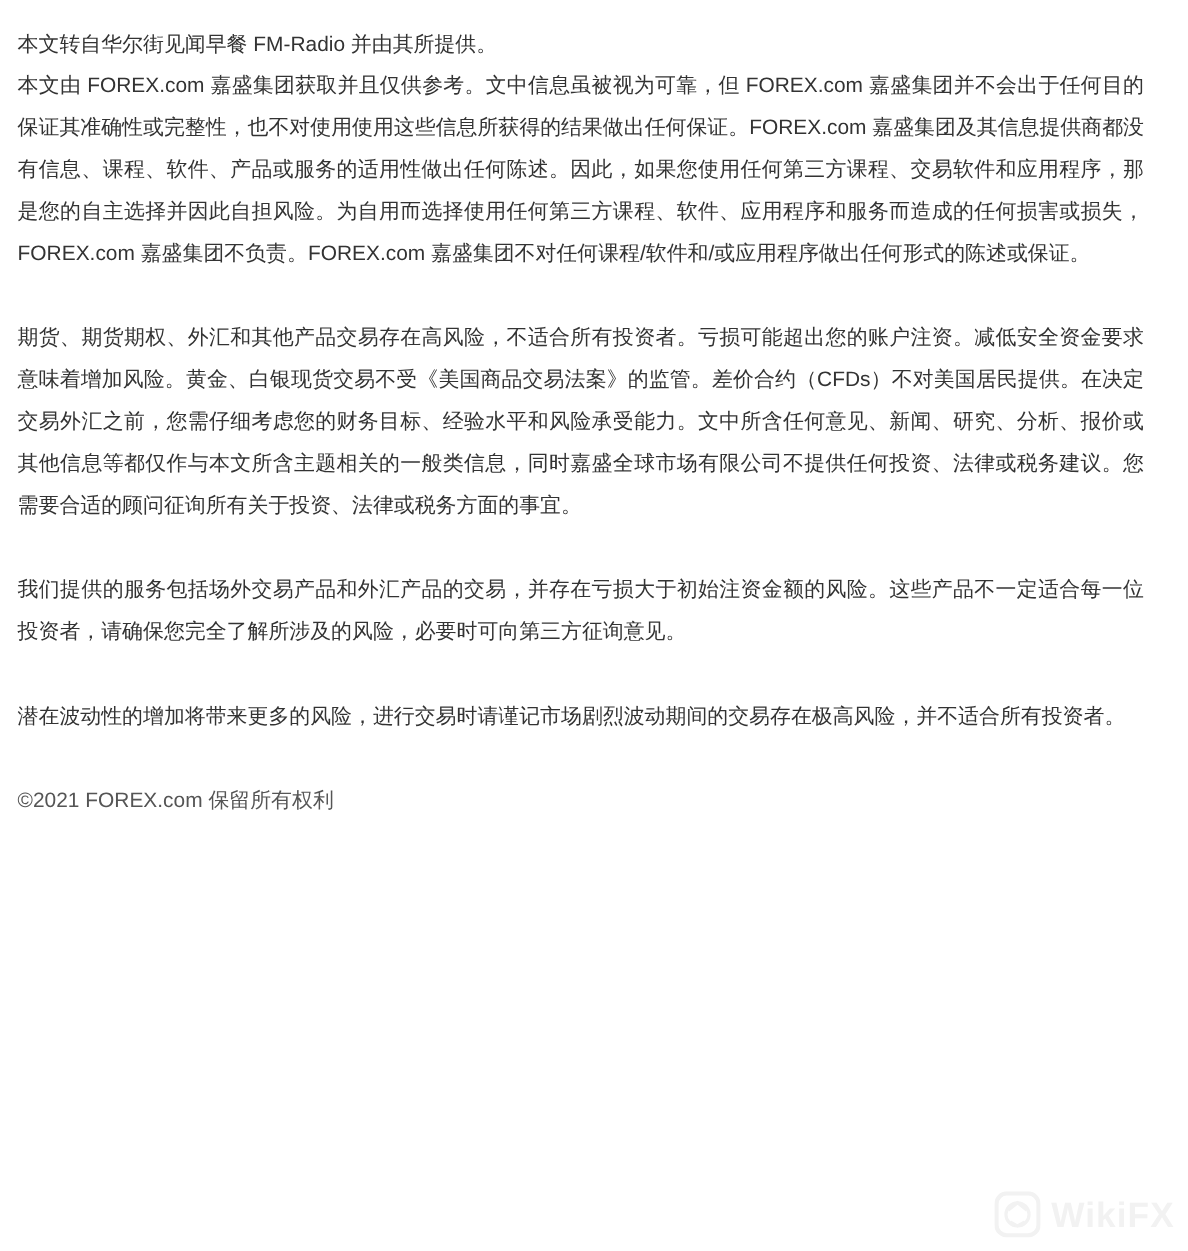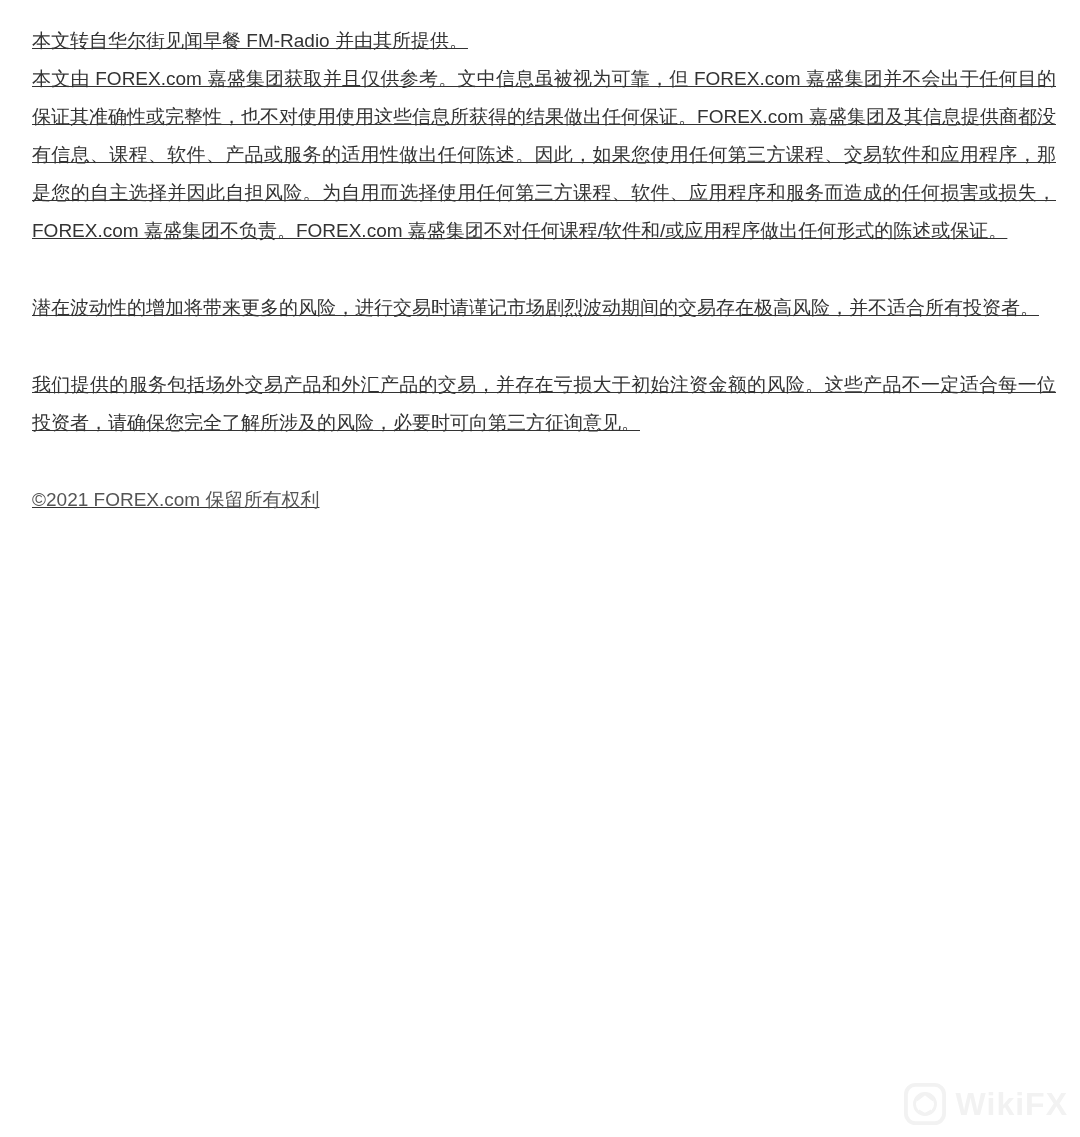--- a/index.html
+++ b/index.html
@@ -9,29 +9,28 @@
   body {
     width: 1080px;
     height: 1137px;
     background: #ffffff;
     font-family: "Liberation Sans", sans-serif;
     position: relative;
     overflow: hidden;
   }
   .doc {
     position: absolute;
-    left: 32px;
+    left: 16px;
     top: 22px;
     width: 1024px;
     color: #333333;
     font-size: 19px;
     line-height: 38px;
     text-align: justify;
     text-justify: inter-ideograph;
-    text-decoration: underline;
   }
   .para {
     margin: 0 0 39px 0;
     word-break: break-word;
   }
   .para.tight {
     margin-bottom: 0;
   }
   .copyright {
     color: #555555;
@@ -61,22 +60,23 @@
     line-height: 42px;
     font-family: "Liberation Sans", sans-serif;
   }
 </style>
 </head>
 <body>
 
 <main class="doc">
   <p class="para tight">本文转自华尔街见闻早餐 FM-Radio 并由其所提供。</p>
   <p class="para">本文由 FOREX.com 嘉盛集团获取并且仅供参考。文中信息虽被视为可靠，但 FOREX.com 嘉盛集团并不会出于任何目的保证其准确性或完整性，也不对使用使用这些信息所获得的结果做出任何保证。FOREX.com 嘉盛集团及其信息提供商都没有信息、课程、软件、产品或服务的适用性做出任何陈述。因此，如果您使用任何第三方课程、交易软件和应用程序，那是您的自主选择并因此自担风险。为自用而选择使用任何第三方课程、软件、应用程序和服务而造成的任何损害或损失，FOREX.com 嘉盛集团不负责。FOREX.com 嘉盛集团不对任何课程/软件和/或应用程序做出任何形式的陈述或保证。</p>
+  <p class="para">期货、期货期权、外汇和其他产品交易存在高风险，不适合所有投资者。亏损可能超出您的账户注资。减低安全资金要求意味着增加风险。黄金、白银现货交易不受《美国商品交易法案》的监管。差价合约（CFDs）不对美国居民提供。在决定交易外汇之前，您需仔细考虑您的财务目标、经验水平和风险承受能力。文中所含任何意见、新闻、研究、分析、报价或其他信息等都仅作与本文所含主题相关的一般类信息，同时嘉盛全球市场有限公司不提供任何投资、法律或税务建议。您需要合适的顾问征询所有关于投资、法律或税务方面的事宜。</p>
+  <p class="para">我们提供的服务包括场外交易产品和外汇产品的交易，并存在亏损大于初始注资金额的风险。这些产品不一定适合每一位投资者，请确保您完全了解所涉及的风险，必要时可向第三方征询意见。</p>
   <p class="para">潜在波动性的增加将带来更多的风险，进行交易时请谨记市场剧烈波动期间的交易存在极高风险，并不适合所有投资者。</p>
-  <p class="para">我们提供的服务包括场外交易产品和外汇产品的交易，并存在亏损大于初始注资金额的风险。这些产品不一定适合每一位投资者，请确保您完全了解所涉及的风险，必要时可向第三方征询意见。</p>
   <p class="para copyright">©2021 FOREX.com 保留所有权利</p>
 </main>
 
 <div class="watermark">
   <svg class="logo" viewBox="0 0 44 44" fill="none" xmlns="http://www.w3.org/2000/svg">
     <rect x="2" y="2" width="40" height="40" rx="10" stroke="#f2f2f2" stroke-width="4"></rect>
     <circle cx="22" cy="22" r="11" stroke="#f2f2f2" stroke-width="3"></circle>
     <path d="M13 18 L22 11 L31 18" stroke="#f2f2f2" stroke-width="3" fill="none"></path>
     <path d="M15 29 L22 33 L29 29" stroke="#f2f2f2" stroke-width="3" fill="none"></path>
   </svg>

